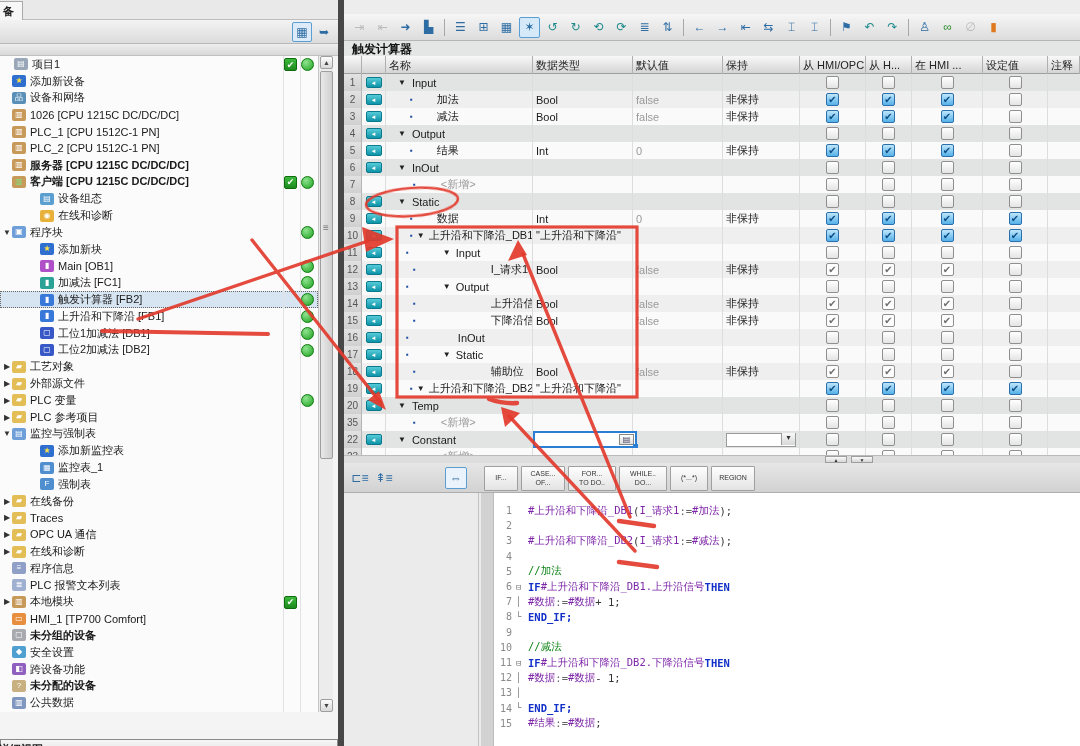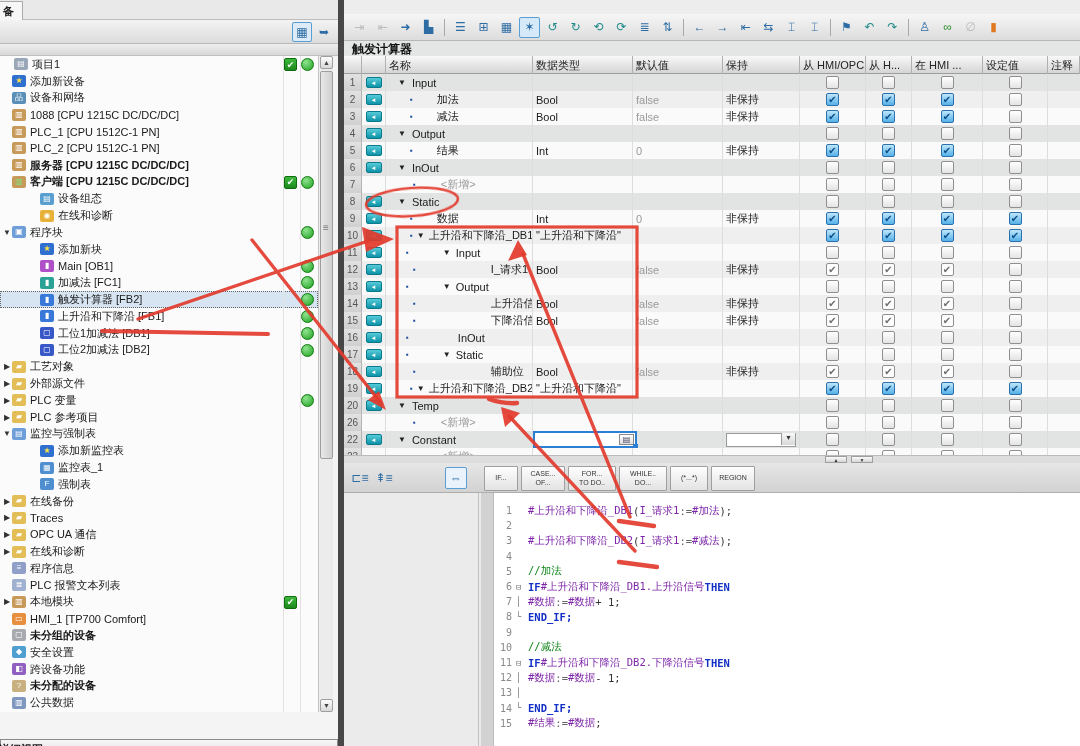--- a/index.html
+++ b/index.html
@@ -139,21 +139,21 @@
           <span class="lbl">添加新设备</span>
         </div>
         <div class="trow" style="padding-left: 2px;">
           <span class="exp"></span>
           <span class="ti" style="background: linear-gradient(rgb(90, 143, 184), rgba(46, 79, 122, 0)), rgb(90, 143, 184);">品</span>
           <span class="lbl">设备和网络</span>
         </div>
         <div class="trow" style="padding-left: 2px;">
           <span class="exp"></span>
           <span class="ti" style="background: linear-gradient(rgb(200, 154, 90), rgba(46, 79, 122, 0)), rgb(200, 154, 90);">▥</span>
-          <span class="lbl">1088 [CPU 1215C DC/DC/DC]</span>
+          <span class="lbl">1026 [CPU 1215C DC/DC/DC]</span>
         </div>
         <div class="trow" style="padding-left: 2px;">
           <span class="exp"></span>
           <span class="ti" style="background: linear-gradient(rgb(200, 154, 90), rgba(46, 79, 122, 0)), rgb(200, 154, 90);">▥</span>
           <span class="lbl">PLC_1 [CPU 1512C-1 PN]</span>
         </div>
         <div class="trow" style="padding-left: 2px;">
           <span class="exp"></span>
           <span class="ti" style="background: linear-gradient(rgb(200, 154, 90), rgba(46, 79, 122, 0)), rgb(200, 154, 90);">▥</span>
           <span class="lbl">PLC_2 [CPU 1512C-1 PN]</span>
@@ -916,21 +916,21 @@
             </div>
             <div class="cell c-cb3">
               <span class="cb"></span>
             </div>
             <div class="cell c-cb4">
               <span class="cb"></span>
             </div>
             <div class="cell c-com"></div>
           </div>
           <div class="irow norm">
-            <div class="cell c-num">26</div>
+            <div class="cell c-num">35</div>
             <div class="cell c-ico"></div>
             <div class="cell c-name" style="padding-left: 27px;">
               <span class="bullet" style="margin-right: 25px;">▪</span>
               <span class="gray-t">&lt;新增&gt;</span>
             </div>
             <div class="cell c-type"></div>
             <div class="cell c-def"></div>
             <div class="cell c-ret"></div>
             <div class="cell c-cb1">
               <span class="cb"></span>

